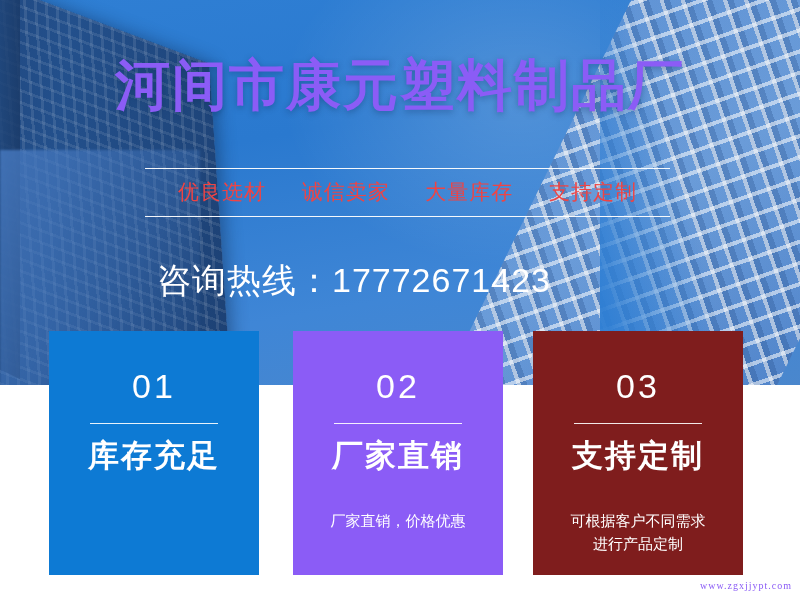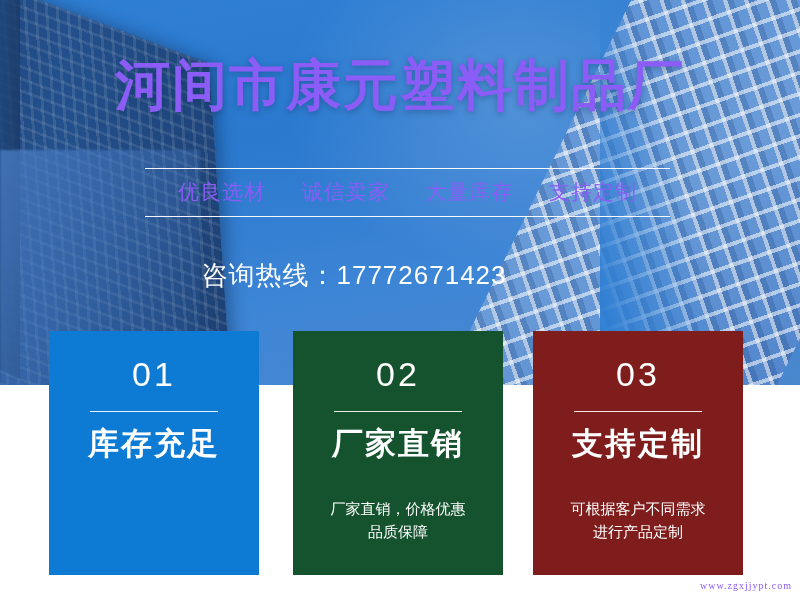--- a/index.html
+++ b/index.html
@@ -131,37 +131,37 @@
     top: 168px;
     width: 525px;
   }
   .rule {
     height: 1px;
     background: #ffffff;
     opacity: .95;
   }
   .tagline {
     text-align: center;
-    color: #8b5cf6;
+    color: #ef4444;
     font-size: 21px;
     letter-spacing: 1px;
     padding: 9px 0 10px 0;
     white-space: nowrap;
   }
   .tagline .sep { display: inline-block; width: 22px; }
 
   
   .hotline {
     position: absolute;
     left: 0;
     top: 258px;
     width: 708px;
     text-align: center;
     color: #ffffff;
-    font-size: 26px;
+    font-size: 34px;
     letter-spacing: 1px;
     white-space: nowrap;
   }
 
   
   .card {
     position: absolute;
     top: 331px;
     width: 210px;
     height: 244px;
@@ -171,21 +171,21 @@
   }
   #card-1 { left: 49px;  background: #0d7ad4; }
   #card-2 { left: 293px; background: #08b526; }
   #card-3 { left: 533px; background: #f9ad06; }
 
   .card-num {
     text-align: center;
     font-size: 34px;
     font-weight: normal;
     letter-spacing: 3px;
-    padding-top: 26px;
+    padding-top: 38px;
     line-height: 1;
     color: #ffffff;
   }
   .card-divider {
     width: 128px;
     height: 1px;
     background: rgba(255,255,255,0.9);
     margin: 20px auto 0 auto;
   }
   .card-title {
@@ -250,27 +250,26 @@
   </div>
 
   <div class="hotline">咨询热线：17772671423</div>
 
   <div class="card" id="card-1" style="background: rgb(13, 122, 212);">
     <div class="card-num">01</div>
     <div class="card-divider"></div>
     <div class="card-title">库存充足</div>
   </div>
 
-  <div class="card" id="card-2" style="background: #14532d;">
+  <div class="card" id="card-2" style="background: #8b5cf6;">
     <div class="card-num">02</div>
     <div class="card-divider"></div>
     <div class="card-title">厂家直销</div>
     <div class="card-desc desc-center">
       <div>厂家直销，价格优惠</div>
-      <div>品质保障</div>
     </div>
   </div>
 
   <div class="card" id="card-3" style="background: #7f1d1d;">
     <div class="card-num">03</div>
     <div class="card-divider"></div>
     <div class="card-title">支持定制</div>
     <div class="card-desc desc-center">
       <div>可根据客户不同需求</div>
       <div>进行产品定制</div>

